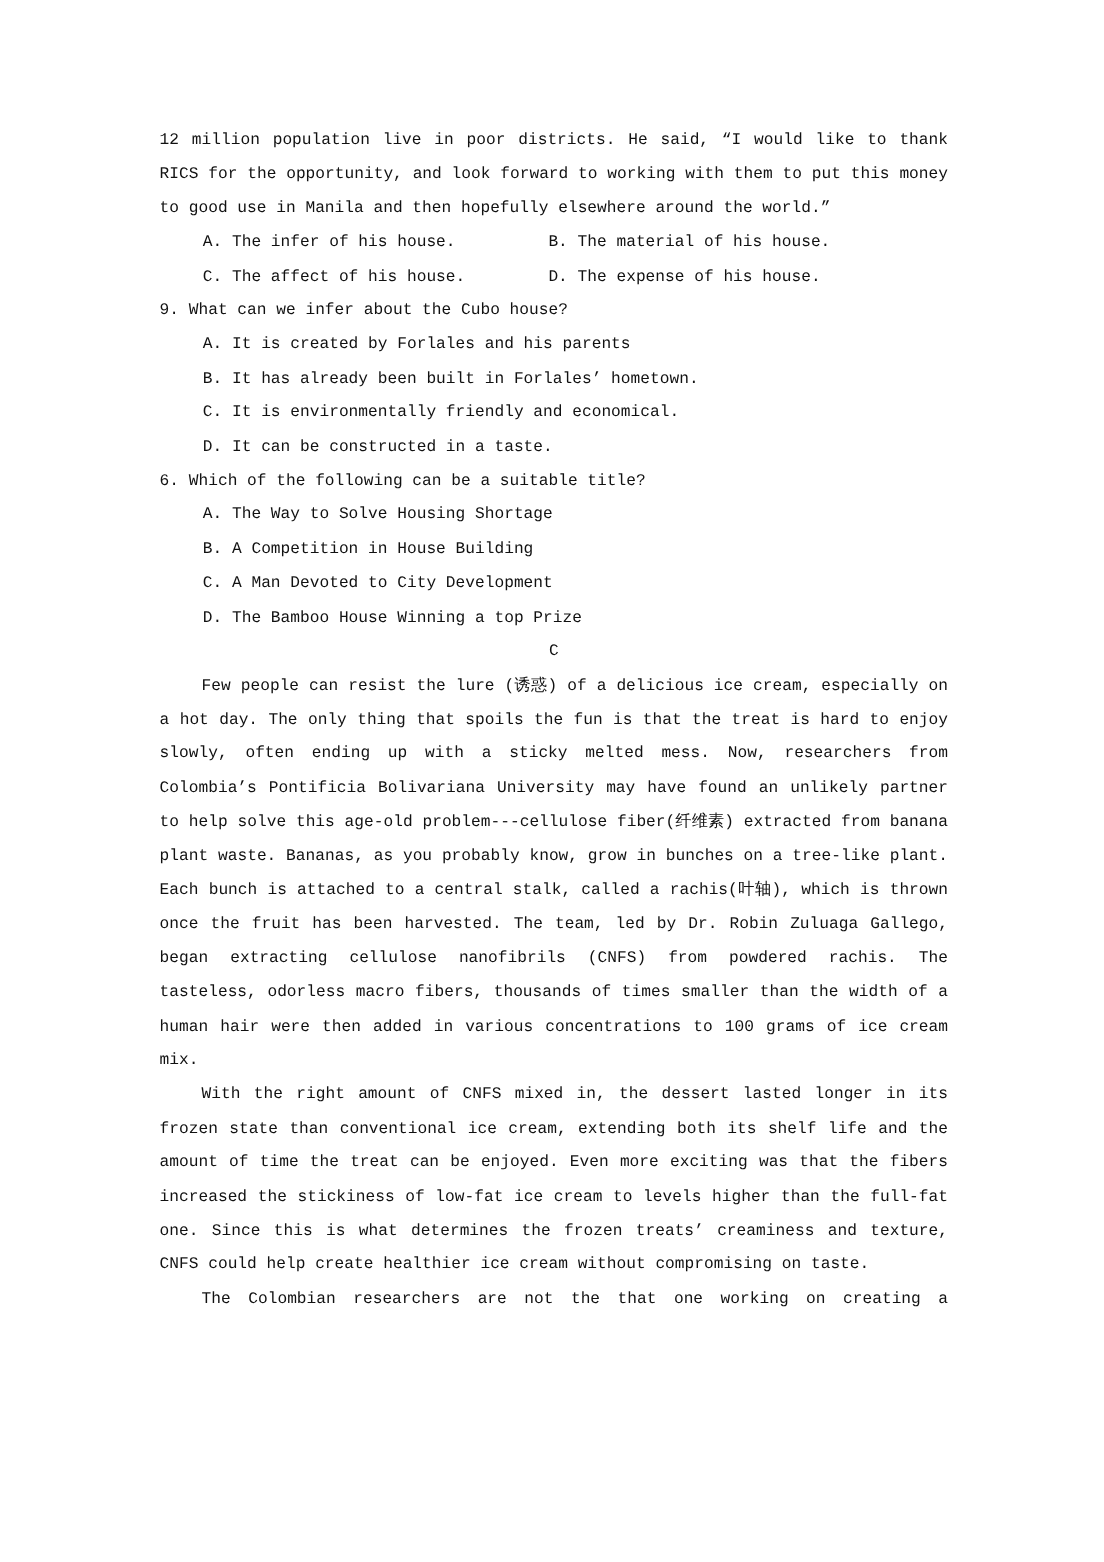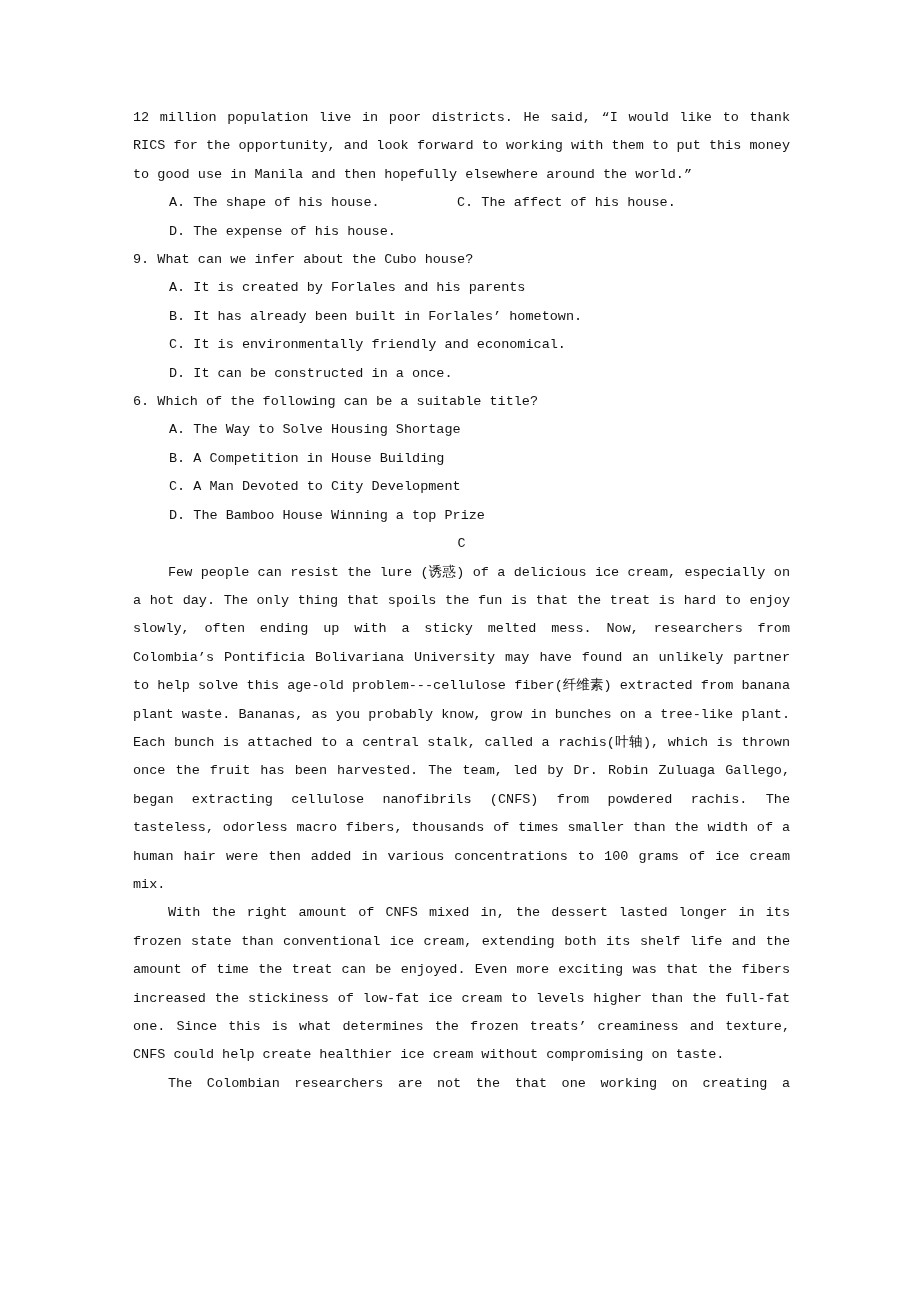--- a/index.html
+++ b/index.html
@@ -49,32 +49,33 @@
 </style>
 </head>
 <body>
 
 <div class="page">
 
   <p class="para">12 million population live in poor districts. He said, “I would like to thank RICS for the opportunity, and look forward to working with them to put this money to good use in Manila and then hopefully elsewhere around the world.”</p>
 
   <div>
     <div class="opt-grid">
-      <span class="opt">A. The shape of his house.</span>
+      <span class="opt">A. The infer of his house.</span>
+      <span class="opt">B. The material of his house.</span>
       <span class="opt">C. The affect of his house.</span>
       <span class="opt">D. The expense of his house.</span>
     </div>
   </div>
 
   <div>
     <p class="q-text">9. What can we infer about the Cubo house?</p>
     <p class="opt-line">A. It is created by Forlales and his parents</p>
     <p class="opt-line">B. It has already been built in Forlales’ hometown.</p>
     <p class="opt-line">C. It is environmentally friendly and economical.</p>
-    <p class="opt-line">D. It can be constructed in a once.</p>
+    <p class="opt-line">D. It can be constructed in a taste.</p>
   </div>
 
   <div>
     <p class="q-text">6. Which of the following can be a suitable title?</p>
     <p class="opt-line">A. The Way to Solve Housing Shortage</p>
     <p class="opt-line">B. A Competition in House Building</p>
     <p class="opt-line">C. A Man Devoted to City Development</p>
     <p class="opt-line">D. The Bamboo House Winning a top Prize</p>
   </div>
 

